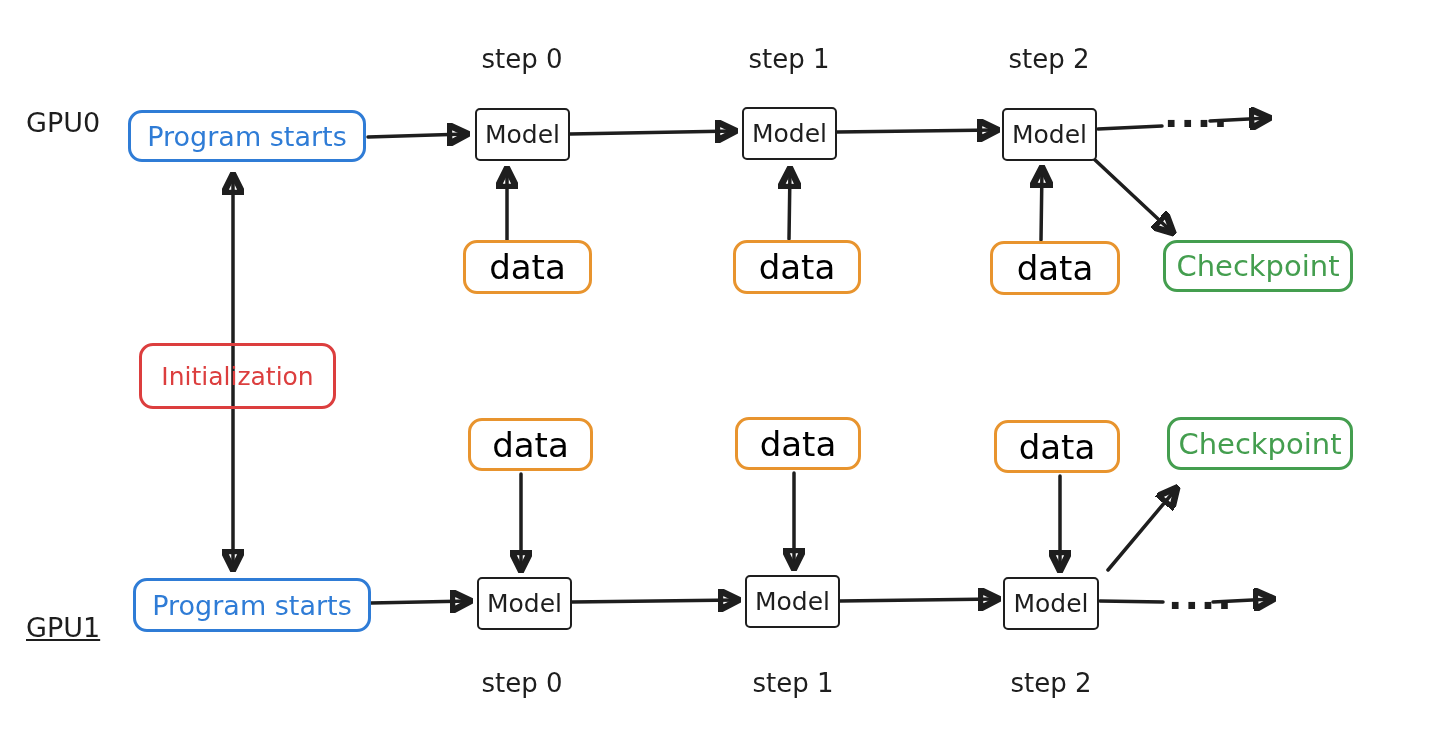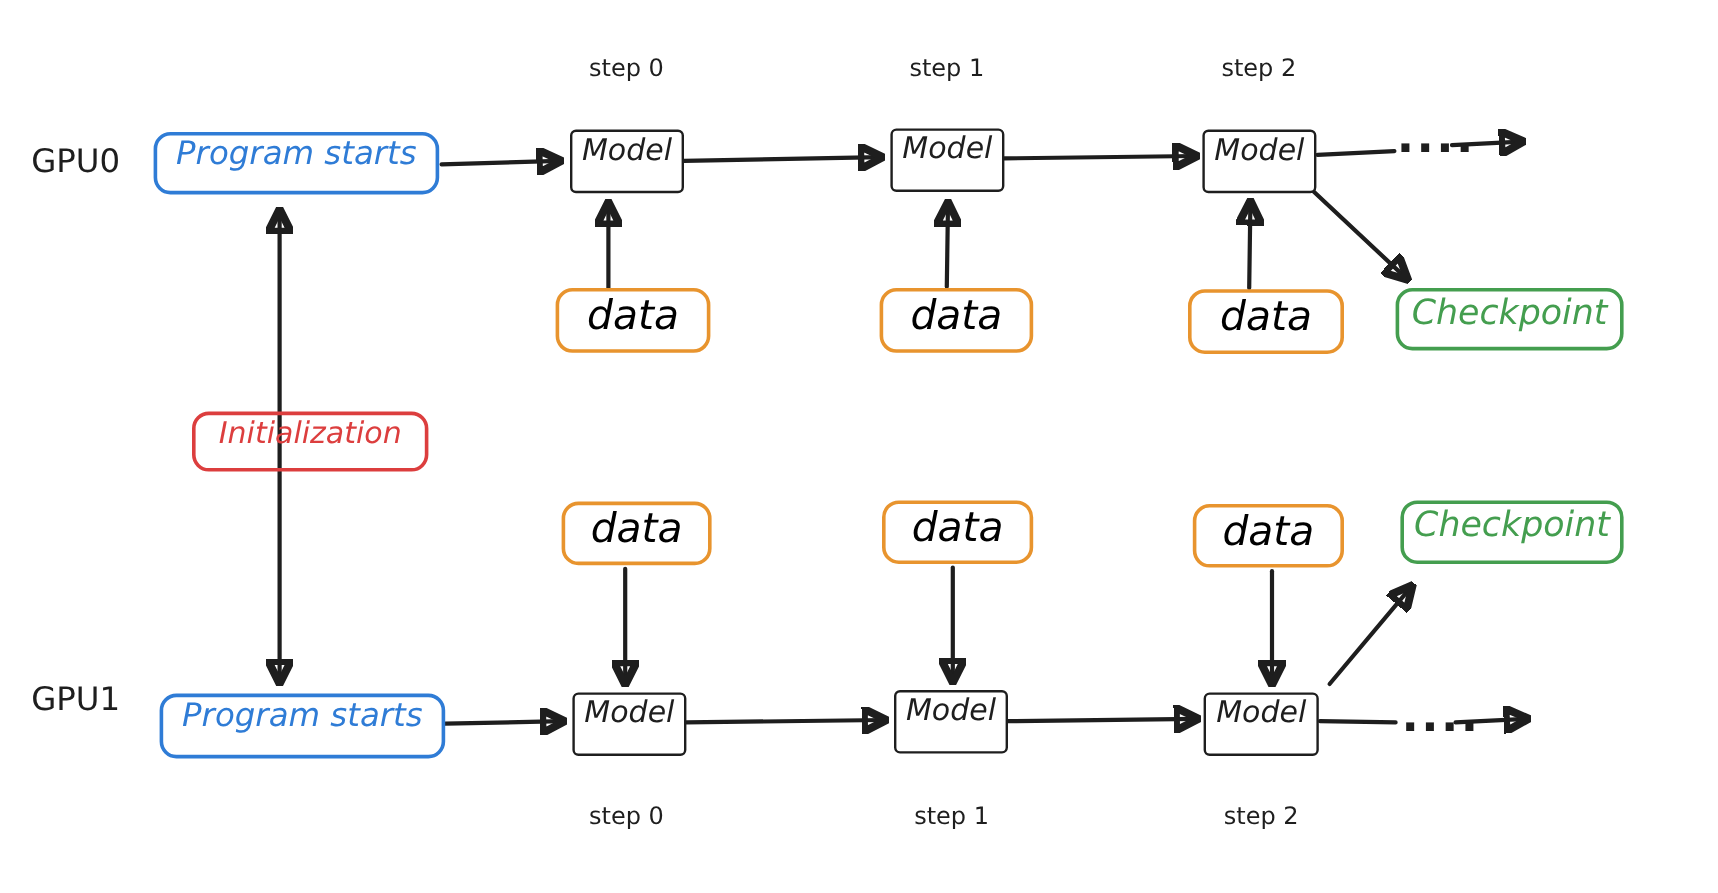--- a/index.html
+++ b/index.html
@@ -27,42 +27,41 @@
     fill: none;
     stroke-linecap: round;
   }
   .box {
     position: absolute;
     box-sizing: border-box;
     border: 3px solid #1e1e1e;
     border-radius: 14px;
     background: #ffffff;
     display: flex;
-    align-items: flex-start;
+    align-items: center;
     justify-content: center;
     font-size: 25px;
     white-space: nowrap;
-    font-style: italic;
   }
   .box.blue   { border-color: #2f7cd6; color: #2f7cd6; font-size: 27px; }
   .box.orange { border-color: #e8942e; color: #000000; font-size: 34px; }
   .box.green  { border-color: #449e4f; color: #449e4f; font-size: 29px; }
   .box.red    { border-color: #dc3e3e; color: #dc3e3e; font-size: 25px; background: transparent; }
   .box.black  { border-color: #1e1e1e; color: #1e1e1e; border-width: 2.5px; border-radius: 5px; }
   .lbl {
     position: absolute;
     font-size: 27px;
     color: #1e1e1e;
     white-space: nowrap;
   }
   .step {
     position: absolute;
     width: 120px;
     text-align: center;
-    font-size: 20px;
+    font-size: 26px;
     color: #1e1e1e;
     white-space: nowrap;
   }
   .dots {
     position: absolute;
     font-size: 38px;
     font-weight: bold;
     letter-spacing: 2px;
     color: #1e1e1e;
     line-height: 44px;
@@ -96,21 +95,21 @@
     <line x1="572" y1="602" x2="737" y2="600" marker-end="url(#ah)"></line>
     <line x1="840" y1="601" x2="997" y2="599" marker-end="url(#ah)"></line>
     <line x1="1100" y1="601" x2="1163" y2="602"></line>
     <line x1="1213" y1="602" x2="1272" y2="599" marker-end="url(#ah)"></line>
     <line x1="1108" y1="570" x2="1176" y2="489" marker-end="url(#ah)"></line>
     <line x1="521" y1="474" x2="521" y2="569" marker-end="url(#ah)"></line>
     <line x1="794" y1="473" x2="794" y2="567" marker-end="url(#ah)"></line>
     <line x1="1060" y1="476" x2="1060" y2="569" marker-end="url(#ah)"></line>
   </svg>
 
-  <div class="lbl" style="left:26px; top:119px;">GPU0</div>
+  <div class="lbl" style="left:26px; top:107px;">GPU0</div>
 
   <div class="box blue" style="left:128px; top:110px; width:238px; height:52px;">
     <span>Program starts</span>
   </div>
 
   <div class="step" style="left:462px; top:44px;">step 0</div>
   <div class="step" style="left:729px; top:44px;">step 1</div>
   <div class="step" style="left:989px; top:44px;">step 2</div>
 
   <div class="box black" style="left:475px; top:108px; width:95px; height:53px;">
@@ -132,25 +131,25 @@
     <span>data</span>
   </div>
   <div class="box orange" style="left:990px; top:241px; width:130px; height:54px;">
     <span>data</span>
   </div>
 
   <div class="box green" style="left:1163px; top:240px; width:190px; height:52px;">
     <span>Checkpoint</span>
   </div>
 
-  <div class="box red" style="left:160px; top:343px; width:197px; height:50px;">
+  <div class="box red" style="left:139px; top:343px; width:197px; height:66px;">
     <span>Initialization</span>
   </div>
 
-  <div class="lbl" style="left:26px; top:568px;">GPU1</div>
+  <div class="lbl" style="left:26px; top:612px;text-decoration:underline;">GPU1</div>
 
   <div class="box blue" style="left:133px; top:578px; width:238px; height:54px;">
     <span>Program starts</span>
   </div>
 
   <div class="box orange" style="left:468px; top:418px; width:125px; height:53px;">
     <span>data</span>
   </div>
   <div class="box orange" style="left:735px; top:417px; width:126px; height:53px;">
     <span>data</span>

